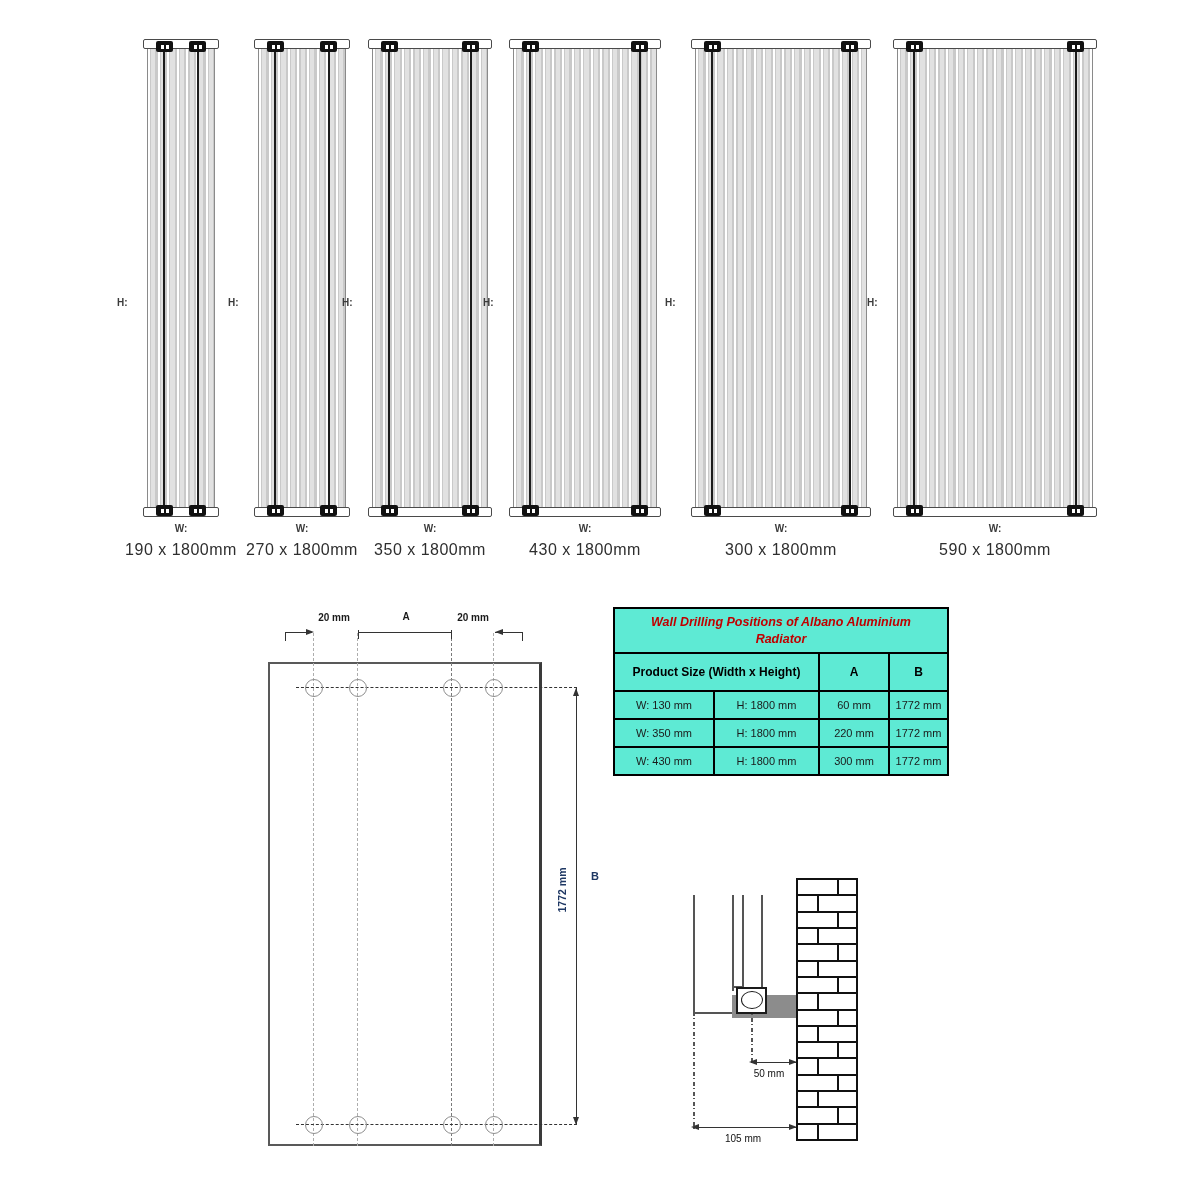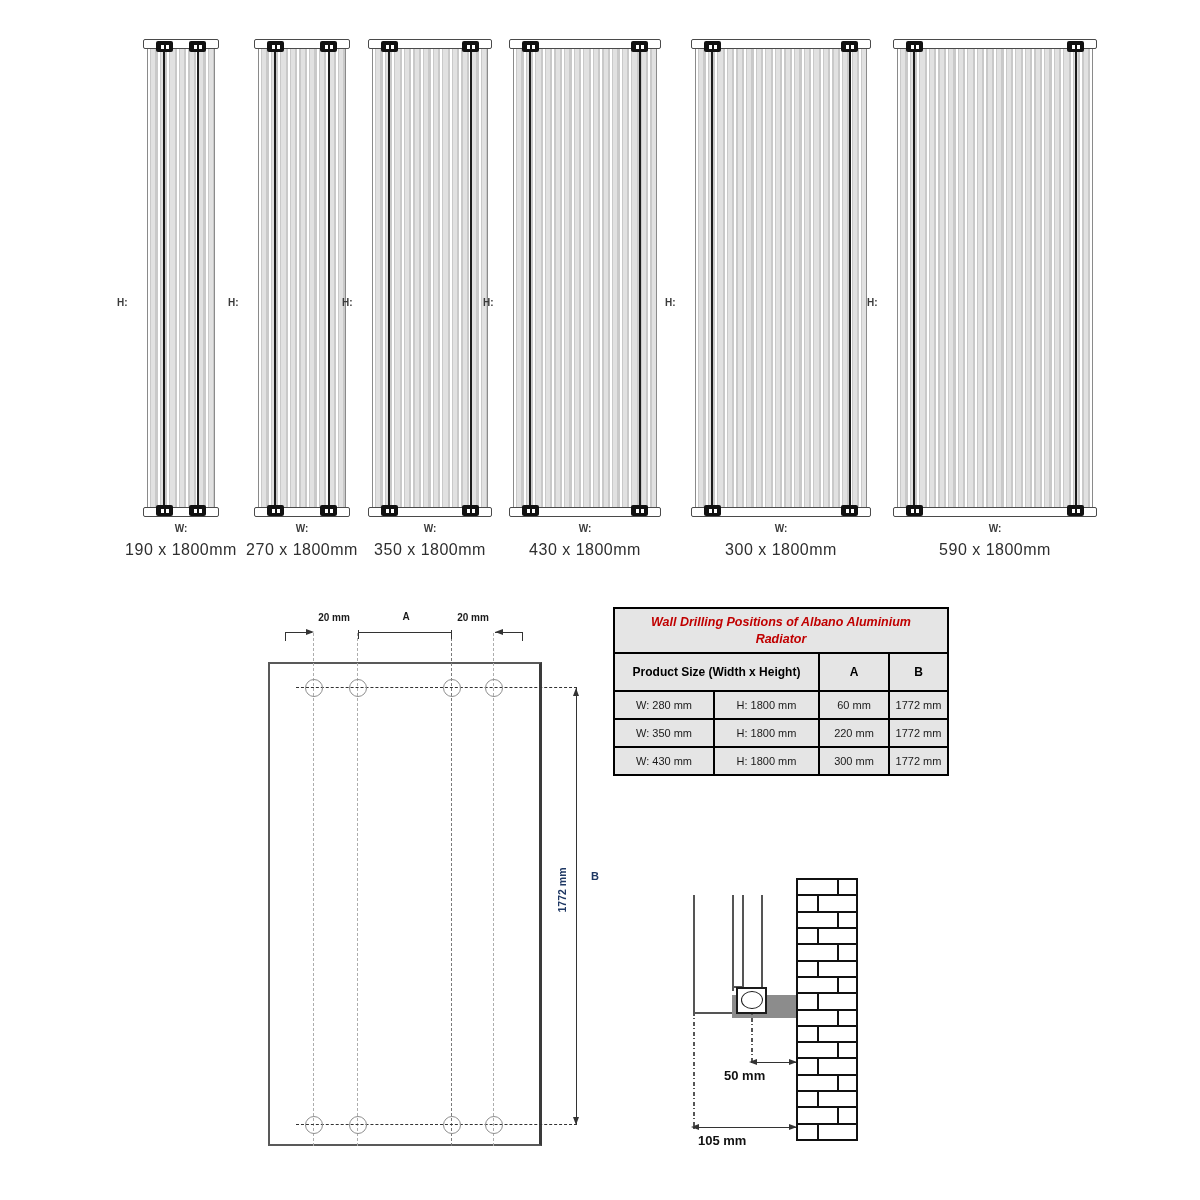--- a/index.html
+++ b/index.html
@@ -48,41 +48,41 @@
   .arr.down{border-width:8px 3.5px 0 3.5px;border-color:#333 transparent transparent transparent;}
   .dim-text{position:absolute;font-size:10px;font-weight:bold;color:#1a1a1a;
     text-align:center;white-space:nowrap;}
   .navy{color:#1f3864;}
   #dim-1772{left:522px;top:884px;width:80px;transform:rotate(-90deg);
     transform-origin:center;font-size:10.5px;font-weight:bold;text-align:center;}
   
   #spec-table{left:613px;top:607px;width:334px;border-collapse:collapse;position:absolute;
     table-layout:fixed;}
   #spec-table td,#spec-table th{border:2px solid #000;padding:0;text-align:center;
-    vertical-align:middle;background:#e5e5e5;}
+    vertical-align:middle;background:#5eead4;}
   #spec-table .title-cell{height:43px;font-size:12.5px;font-weight:bold;font-style:italic;}
   #spec-table .title-inner{max-width:286px;margin:0 auto;line-height:1.35;}
   #spec-table .head-cell{height:36px;font-size:12px;font-weight:bold;color:#000;}
   #spec-table .data-cell{height:26px;font-size:11px;color:#1a1a1a;font-weight:normal;}
   
   .sline{position:absolute;background:#555;}
   .dashdot{position:absolute;width:1.5px;
     background:repeating-linear-gradient(180deg,#555 0,#555 4px,transparent 4px,transparent 6.5px,#555 6.5px,#555 7.5px,transparent 7.5px,transparent 10px);}
   #gray-bar{left:732px;top:995px;width:65px;height:23px;background:#8c8c8c;}
   #bracket-box{left:736px;top:987px;width:31px;height:27px;background:#fff;
     border:2.5px solid #1a1a1a;box-sizing:border-box;z-index:2;}
   #bracket-ellipse{left:741px;top:991px;width:22px;height:18px;border:1.5px solid #1a1a1a;
     border-radius:50%;box-sizing:border-box;background:#fff;z-index:3;}
   #brick-wall{left:796px;top:878px;width:62px;height:263px;border:2.5px solid #111;
     box-sizing:border-box;background:#fff;display:flex;flex-direction:column;z-index:4;}
   .brick-row{flex:1;position:relative;border-bottom:2px solid #111;}
   .brick-row:last-child{border-bottom:none;}
   .brick-joint{position:absolute;top:0;bottom:0;width:0;border-left:2px solid #111;}
-  .big-dim{position:absolute;font-size:13px;font-weight:bold;color:#111;
-    white-space:nowrap;}
+  .big-dim{position:absolute;font-size:10px;font-weight:normal;color:#111;
+    text-align:center;white-space:nowrap;}
 </style>
 </head>
 <body>
 
 <div id="canvas">
 
   <div id="radiators-strip">
       <div class="radiator" style="left: 143px; top: 39px; width: 76px;">
         <div class="rad-body"></div>
         <div class="rail l"></div>
@@ -298,21 +298,21 @@
         <td class="title-cell" colspan="4">
           <div class="title-inner" id="table-title-text" style="color: rgb(192, 0, 0);">Wall Drilling Positions of Albano Aluminium Radiator</div>
         </td>
       </tr>
       <tr>
         <td class="head-cell" colspan="2">Product Size (Width x Height)</td>
         <td class="head-cell">A</td>
         <td class="head-cell">B</td>
       </tr>
     <tr>
-          <td class="data-cell">W: 280 mm</td>
+          <td class="data-cell">W: 130 mm</td>
           <td class="data-cell">H: 1800 mm</td>
           <td class="data-cell">60 mm</td>
           <td class="data-cell">1772 mm</td>
         </tr>
         <tr>
           <td class="data-cell">W: 350 mm</td>
           <td class="data-cell">H: 1800 mm</td>
           <td class="data-cell">220 mm</td>
           <td class="data-cell">1772 mm</td>
         </tr>

